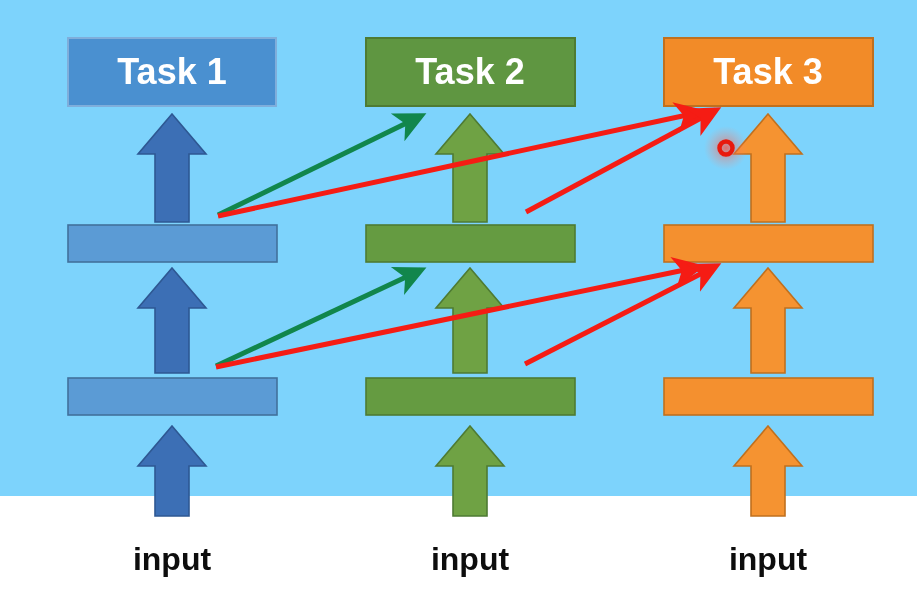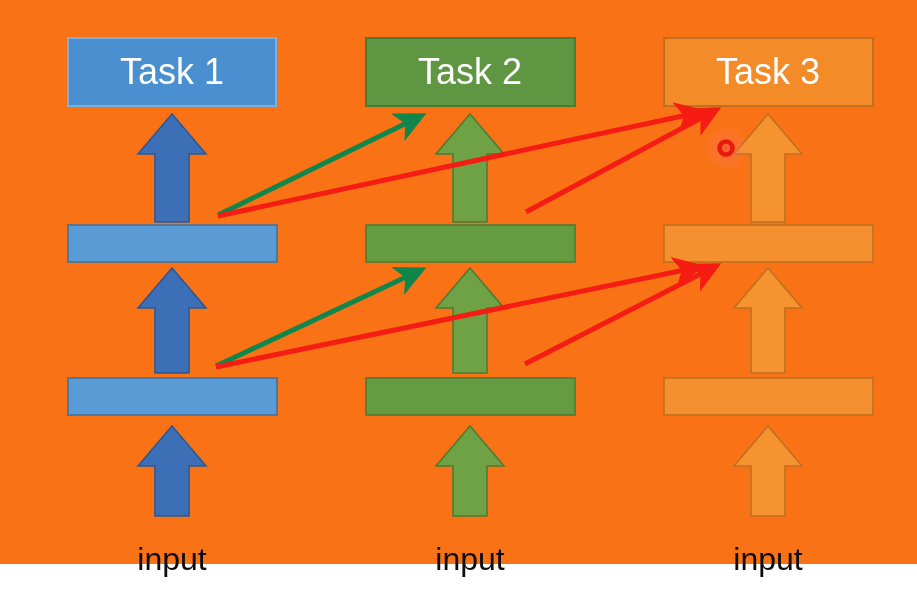--- a/index.html
+++ b/index.html
@@ -9,22 +9,23 @@
   }
   body {
     width: 917px;
     height: 608px;
     overflow: hidden;
     font-family: "Liberation Sans", sans-serif;
   }
   #canvas {
     position: relative;
     width: 917px;
-    height: 564px;
-    background: #f97316;
+    height: 496px;
+    background: #7dd3fc;
+    font-weight: bold;
   }
   #diagram-svg {
     position: absolute;
     left: 0;
     top: 0;
     width: 917px;
     height: 608px;
   }
   .task-label {
     font-family: "Liberation Sans", sans-serif;

